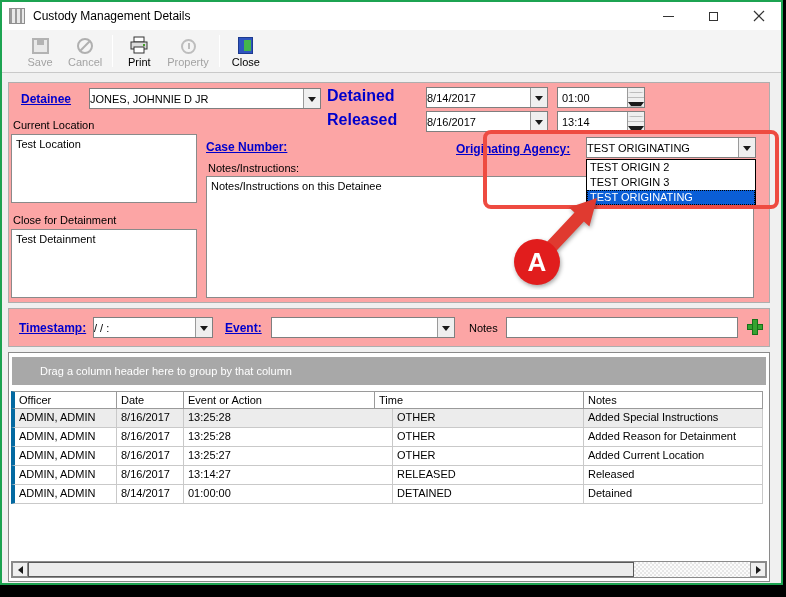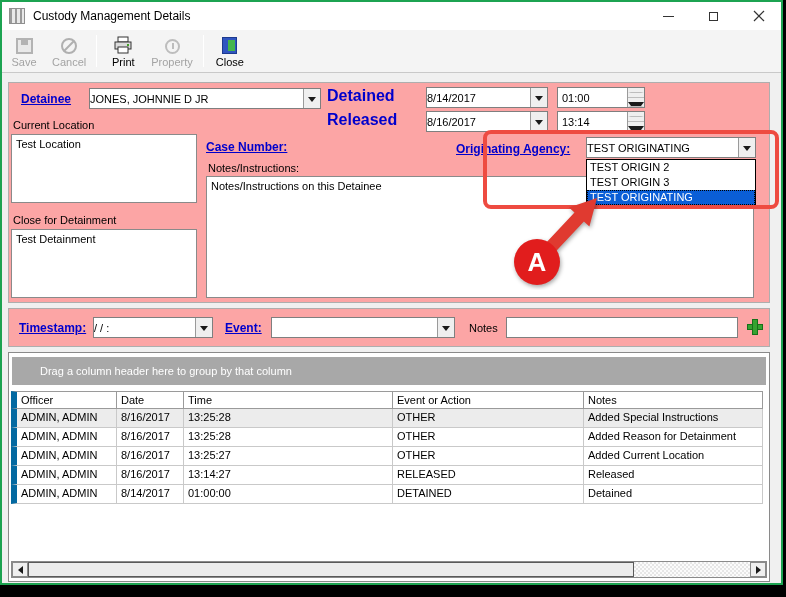--- a/index.html
+++ b/index.html
@@ -16,21 +16,21 @@
   .title-icon { width:16px; height:16px; border:1px solid #8f8f8f; background:
       repeating-linear-gradient(90deg,#9a9a9a 0 2px,#e9e9e9 2px 5px); margin-right:8px; }
   .title-text { font-size:12px; color:#000; }
   .win-controls { margin-left:auto; display:flex; height:100%; }
   .win-btn { width:45px; height:100%; display:flex; align-items:center; justify-content:center; }
   .glyph-min { width:11px; height:1px; background:#333; }
   .glyph-max { width:9px; height:9px; border:1px solid #333; }
 
   
   .toolbar { position:absolute; left:0; top:28px; right:0; height:43px; background:#f4f4f4;
-             border-bottom:1px solid #c9c9c9; display:flex; align-items:center; padding-left:0; }
+             border-bottom:1px solid #c9c9c9; display:flex; align-items:center; padding-left:16px; }
   .tb-btn { display:flex; flex-direction:column; align-items:center; justify-content:center;
             min-width:44px; padding:2px 6px; font-size:11px; color:#000; gap:2px; }
   .tb-btn.disabled { color:#a3a3a3; }
   .tb-sep { width:1px; height:32px; background:#c2c2c2; margin:0 4px; border-right:1px solid #fff; }
   .tb-ic { height:20px; display:flex; align-items:flex-end; justify-content:center; }
 
   
   .ic-floppy { width:17px; height:16px; border:2px solid #b3b3b3; background:#e9e9e9; position:relative; }
   .ic-floppy::after { content:""; position:absolute; left:3px; top:-1px; width:7px; height:6px; background:#b3b3b3; }
   .ic-cancel { width:16px; height:16px; border:2px solid #b0b0b0; border-radius:50%; position:relative; }
@@ -73,21 +73,21 @@
   .group-band { position:absolute; background:#a8a8a8; color:#fff; font-size:11px;
                 display:flex; align-items:center; padding-left:28px; }
   .grid-table { position:absolute; left:2px; top:38px; width:752px; }
   .grow { display:flex; height:19px; background:#fff; }
   .grow.head { height:18px; font-size:11px; }
   .grow.first { background:#ececec; }
   .gcell { font-size:11px; color:#000; padding:2px 0 0 4px; border-right:1px solid #c9c9c9;
            border-bottom:1px solid #c9c9c9; overflow:hidden; white-space:nowrap; }
   .grow.head .gcell { border-right:1px solid #9a9a9a; border-bottom:1px solid #9a9a9a;
                       border-top:1px solid #9a9a9a; }
-  .grow .gcell:first-child { border-left:6px solid #0369a1; }
+  .grow .gcell:first-child { border-left:4px solid #0369a1; }
   .c0{width:106px;} .c1{width:67px;} .c2{width:209px;} .c3{width:191px;} .c4{width:179px;}
 
   
   .hscroll { position:absolute; height:17px; border:1px solid #8a8a8a; display:flex;
     background-image:
       linear-gradient(45deg,#e6e6e6 25%,transparent 25%,transparent 75%,#e6e6e6 75%),
       linear-gradient(45deg,#e6e6e6 25%,transparent 25%,transparent 75%,#e6e6e6 75%);
     background-size:4px 4px; background-position:0 0,2px 2px; background-color:#fbfbfb; }
   .sb-btn { width:16px; height:100%; background:#efefef; border:1px solid #8a8a8a;
             display:flex; align-items:center; justify-content:center; }
@@ -267,22 +267,22 @@
   </div>
 
   <div class="panel" style="left:6px; top:350px; width:762px; height:230px; background:#fff; border-color:#8a8a8a;">
     <div class="group-band" style="left:3px; top:4px; width:754px; height:28px;">
       <span>Drag a column header here to group by that column</span>
     </div>
     <div class="grid-table">
       <div class="grow head">
         <div class="gcell c0">Officer</div>
         <div class="gcell c1">Date</div>
+        <div class="gcell c3">Event or Action</div>
         <div class="gcell c2">Time</div>
-        <div class="gcell c3">Event or Action</div>
         <div class="gcell c4">Notes</div>
       </div>
       <div id="grid-rows">
             <div class="grow first">
               <div class="gcell c0">ADMIN, ADMIN</div>
               <div class="gcell c1">8/16/2017</div>
               <div class="gcell c2">13:25:28</div>
               <div class="gcell c3">OTHER</div>
               <div class="gcell c4">Added Special Instructions</div>
             </div>

